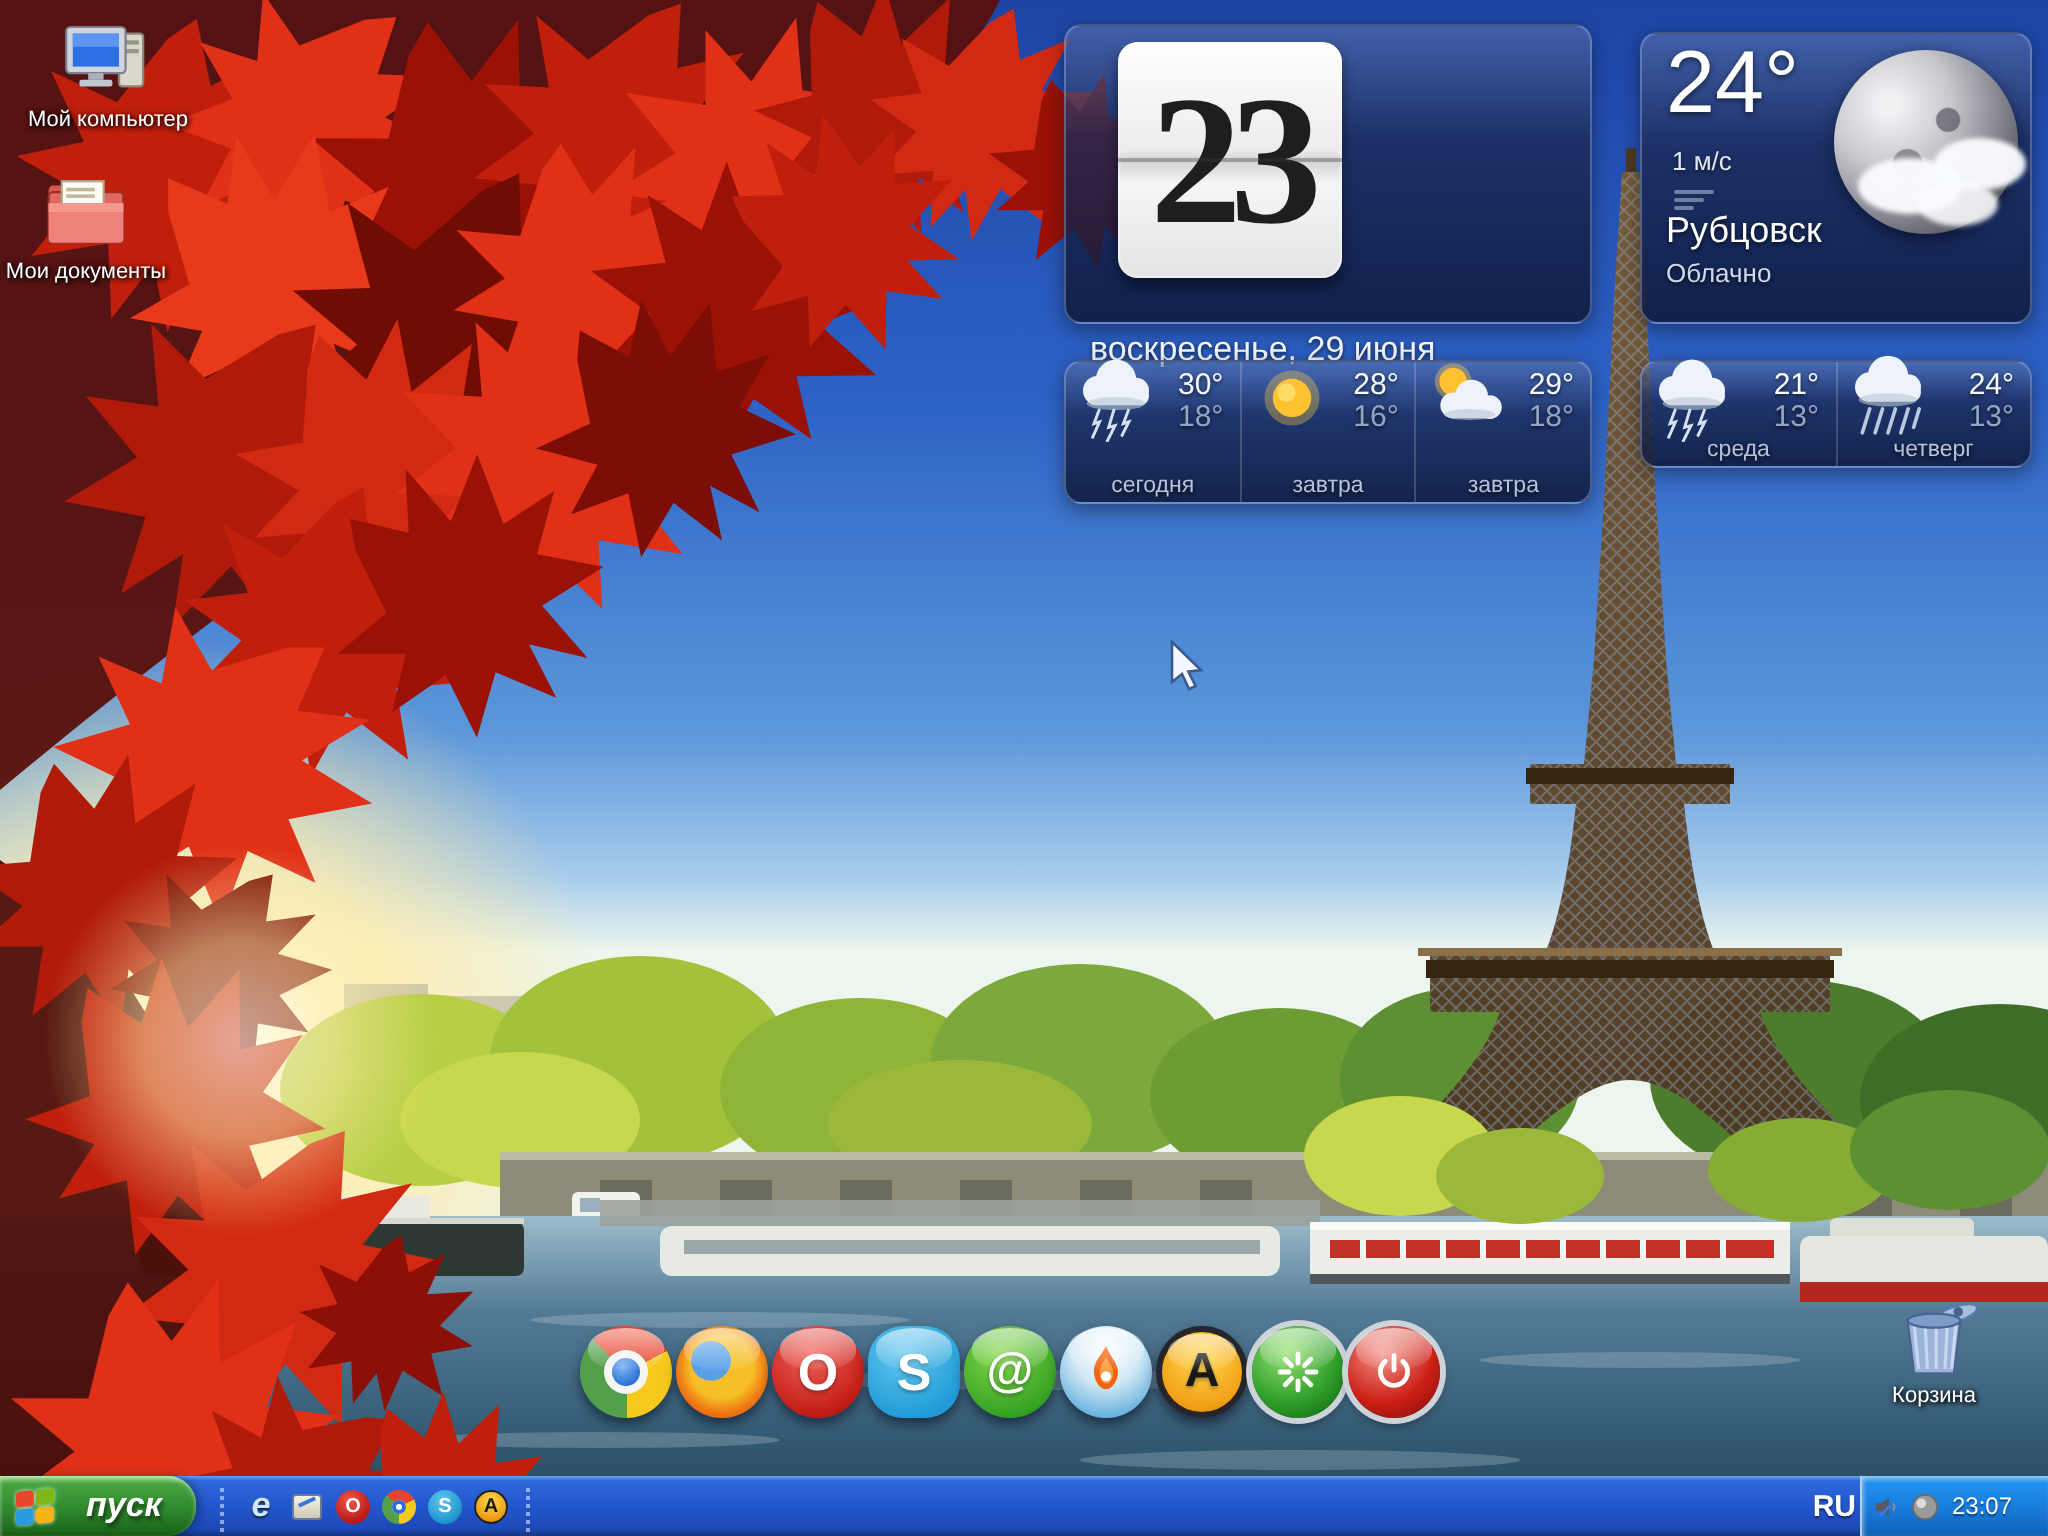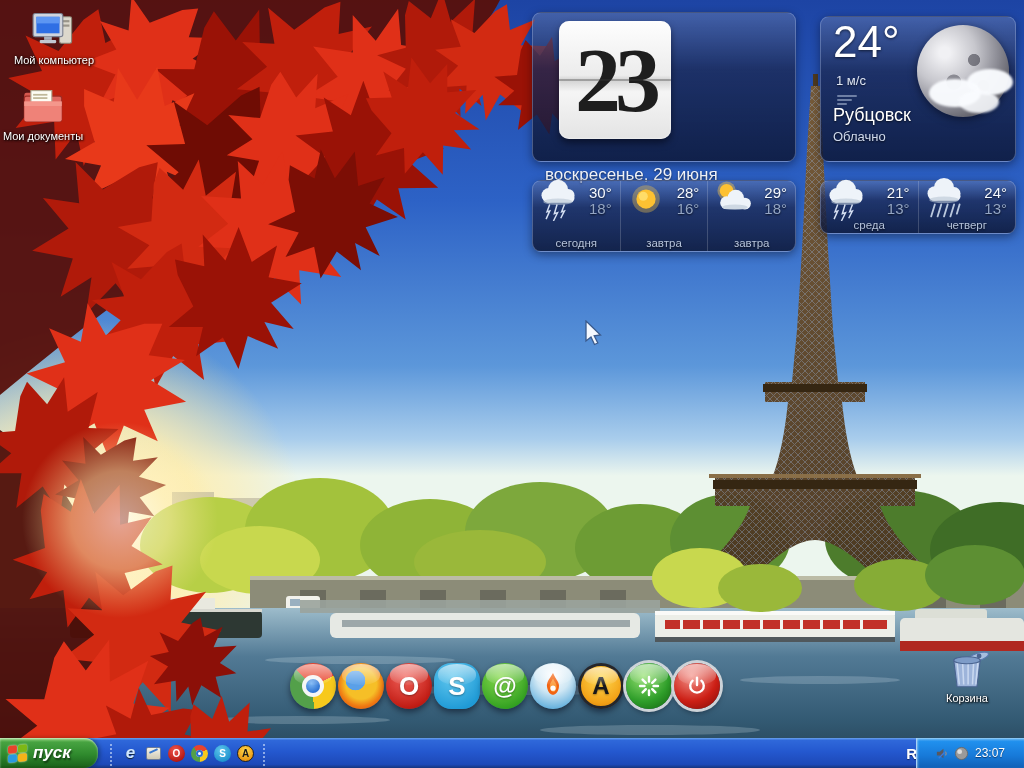--- a/index.html
+++ b/index.html
@@ -81,45 +81,45 @@
     box-shadow:0 0 0 3px #cdd3d8,0 3px 6px rgba(0,0,15,.55);}
   #d-shutdown{background:radial-gradient(circle at 38% 28%,#f4958c,#cc1f15 58%,#820c07 96%);
     box-shadow:0 0 0 3px #cdd3d8,0 3px 6px rgba(0,0,15,.55);}
 
   
   #taskbar{position:absolute;left:0;bottom:0;width:1024px;height:30px;
     background:linear-gradient(180deg,#6aa2ef 0%,#2f68da 8%,#2458cf 45%,#1d49b8 88%,#16357f 100%);}
   #start-btn{position:absolute;left:0;top:0;height:30px;width:98px;border-radius:0 14px 14px 0;
     background:linear-gradient(180deg,#8ed47a 0%,#47a341 14%,#2f8a2d 55%,#1d671d 92%,#14520f 100%);
     box-shadow:inset 0 1px 2px rgba(255,255,255,.55),2px 0 4px rgba(0,20,0,.35);
-    display:flex;align-items:center;gap:6px;padding-left:8px;cursor:pointer;}
+    display:flex;align-items:center;gap:16px;padding-left:8px;cursor:pointer;}
   #start-label{color:#fff;font-size:17px;font-weight:bold;font-style:italic;text-shadow:1px 2px 2px rgba(0,0,0,.55);}
   .winflag{display:grid;grid-template-columns:9px 9px;grid-template-rows:8px 8px;gap:1px;transform:skewY(-6deg);}
   .winflag i{border-radius:2px;display:block;box-shadow:0 0 2px rgba(255,255,255,.8);}
   .grip{width:6px;height:22px;margin:4px 3px 0 6px;border-left:2px dotted rgba(230,240,255,.55);}
   #quick-launch{position:absolute;left:104px;top:0;height:30px;display:flex;align-items:center;}
   .ql{width:21px;height:21px;margin:0 1px;display:flex;align-items:center;justify-content:center;cursor:pointer;}
   .ql-ie{color:#cfe6ff;font-size:17px;font-weight:bold;font-style:italic;text-shadow:0 1px 1px #123;}
   .ql-desk{width:15px;height:13px;border-radius:2px;background:linear-gradient(#f4f2e8,#cfc9b4);
     border:1px solid #6a7a9a;position:relative;}
   .ql-desk::after{content:'';position:absolute;left:2px;top:2px;width:9px;height:2px;background:#3a78d0;transform:rotate(-25deg);}
   .ql-ball{border-radius:50%;display:flex;align-items:center;justify-content:center;font-weight:bold;color:#fff;}
   .ql-opera{width:17px;height:17px;background:radial-gradient(circle at 40% 30%,#f0564e,#b41610 75%);font-size:10px;}
   .ql-chrome{width:17px;height:17px;background:conic-gradient(from -45deg,#e8442e 0 30%,#f7c91c 30% 62%,#53a04a 62% 100%);position:relative;}
   .ql-chrome::after{content:'';position:absolute;left:5px;top:5px;width:7px;height:7px;border-radius:50%;
     background:#fff;box-shadow:inset 0 0 0 2px #2a6fd0;}
   .ql-skype{width:17px;height:17px;background:radial-gradient(circle at 40% 30%,#5ec4ec,#1a90cc 78%);font-size:10px;}
   .ql-aimp{width:17px;height:17px;background:radial-gradient(circle at 50% 32%,#ffd94e,#e89410 78%);
     border:1px solid #222;color:#1a1a1a;font-size:10px;}
   #lang-ind{position:absolute;right:96px;top:0;height:30px;display:flex;align-items:center;
     color:#fff;font-size:15px;font-weight:bold;text-shadow:0 1px 1px rgba(0,0,20,.5);cursor:pointer;}
-  #tray{position:absolute;right:0;top:0;height:30px;width:108px;
+  #tray{position:absolute;right:0;top:0;height:30px;width:94px;
     background:linear-gradient(180deg,#5cb2f2 0%,#2090ee 12%,#1779d8 60%,#1160b6 100%);
     border-left:1px solid #a8d2f6;box-shadow:inset 1px 1px 2px rgba(255,255,255,.4);
-    display:flex;align-items:center;gap:4px;padding-left:18px;}
+    display:flex;align-items:center;gap:4px;padding-left:5px;}
   .tray-ic{width:15px;height:15px;cursor:pointer;}
   #tray-clock{color:#fff;font-size:12px;margin-left:2px;text-shadow:0 1px 1px rgba(0,0,20,.5);}
 
   
   #recycle{left:924px;top:646px;}
   #cursor{position:absolute;left:584px;top:320px;pointer-events:none;}
 </style>
 </head>
 <body>
 

